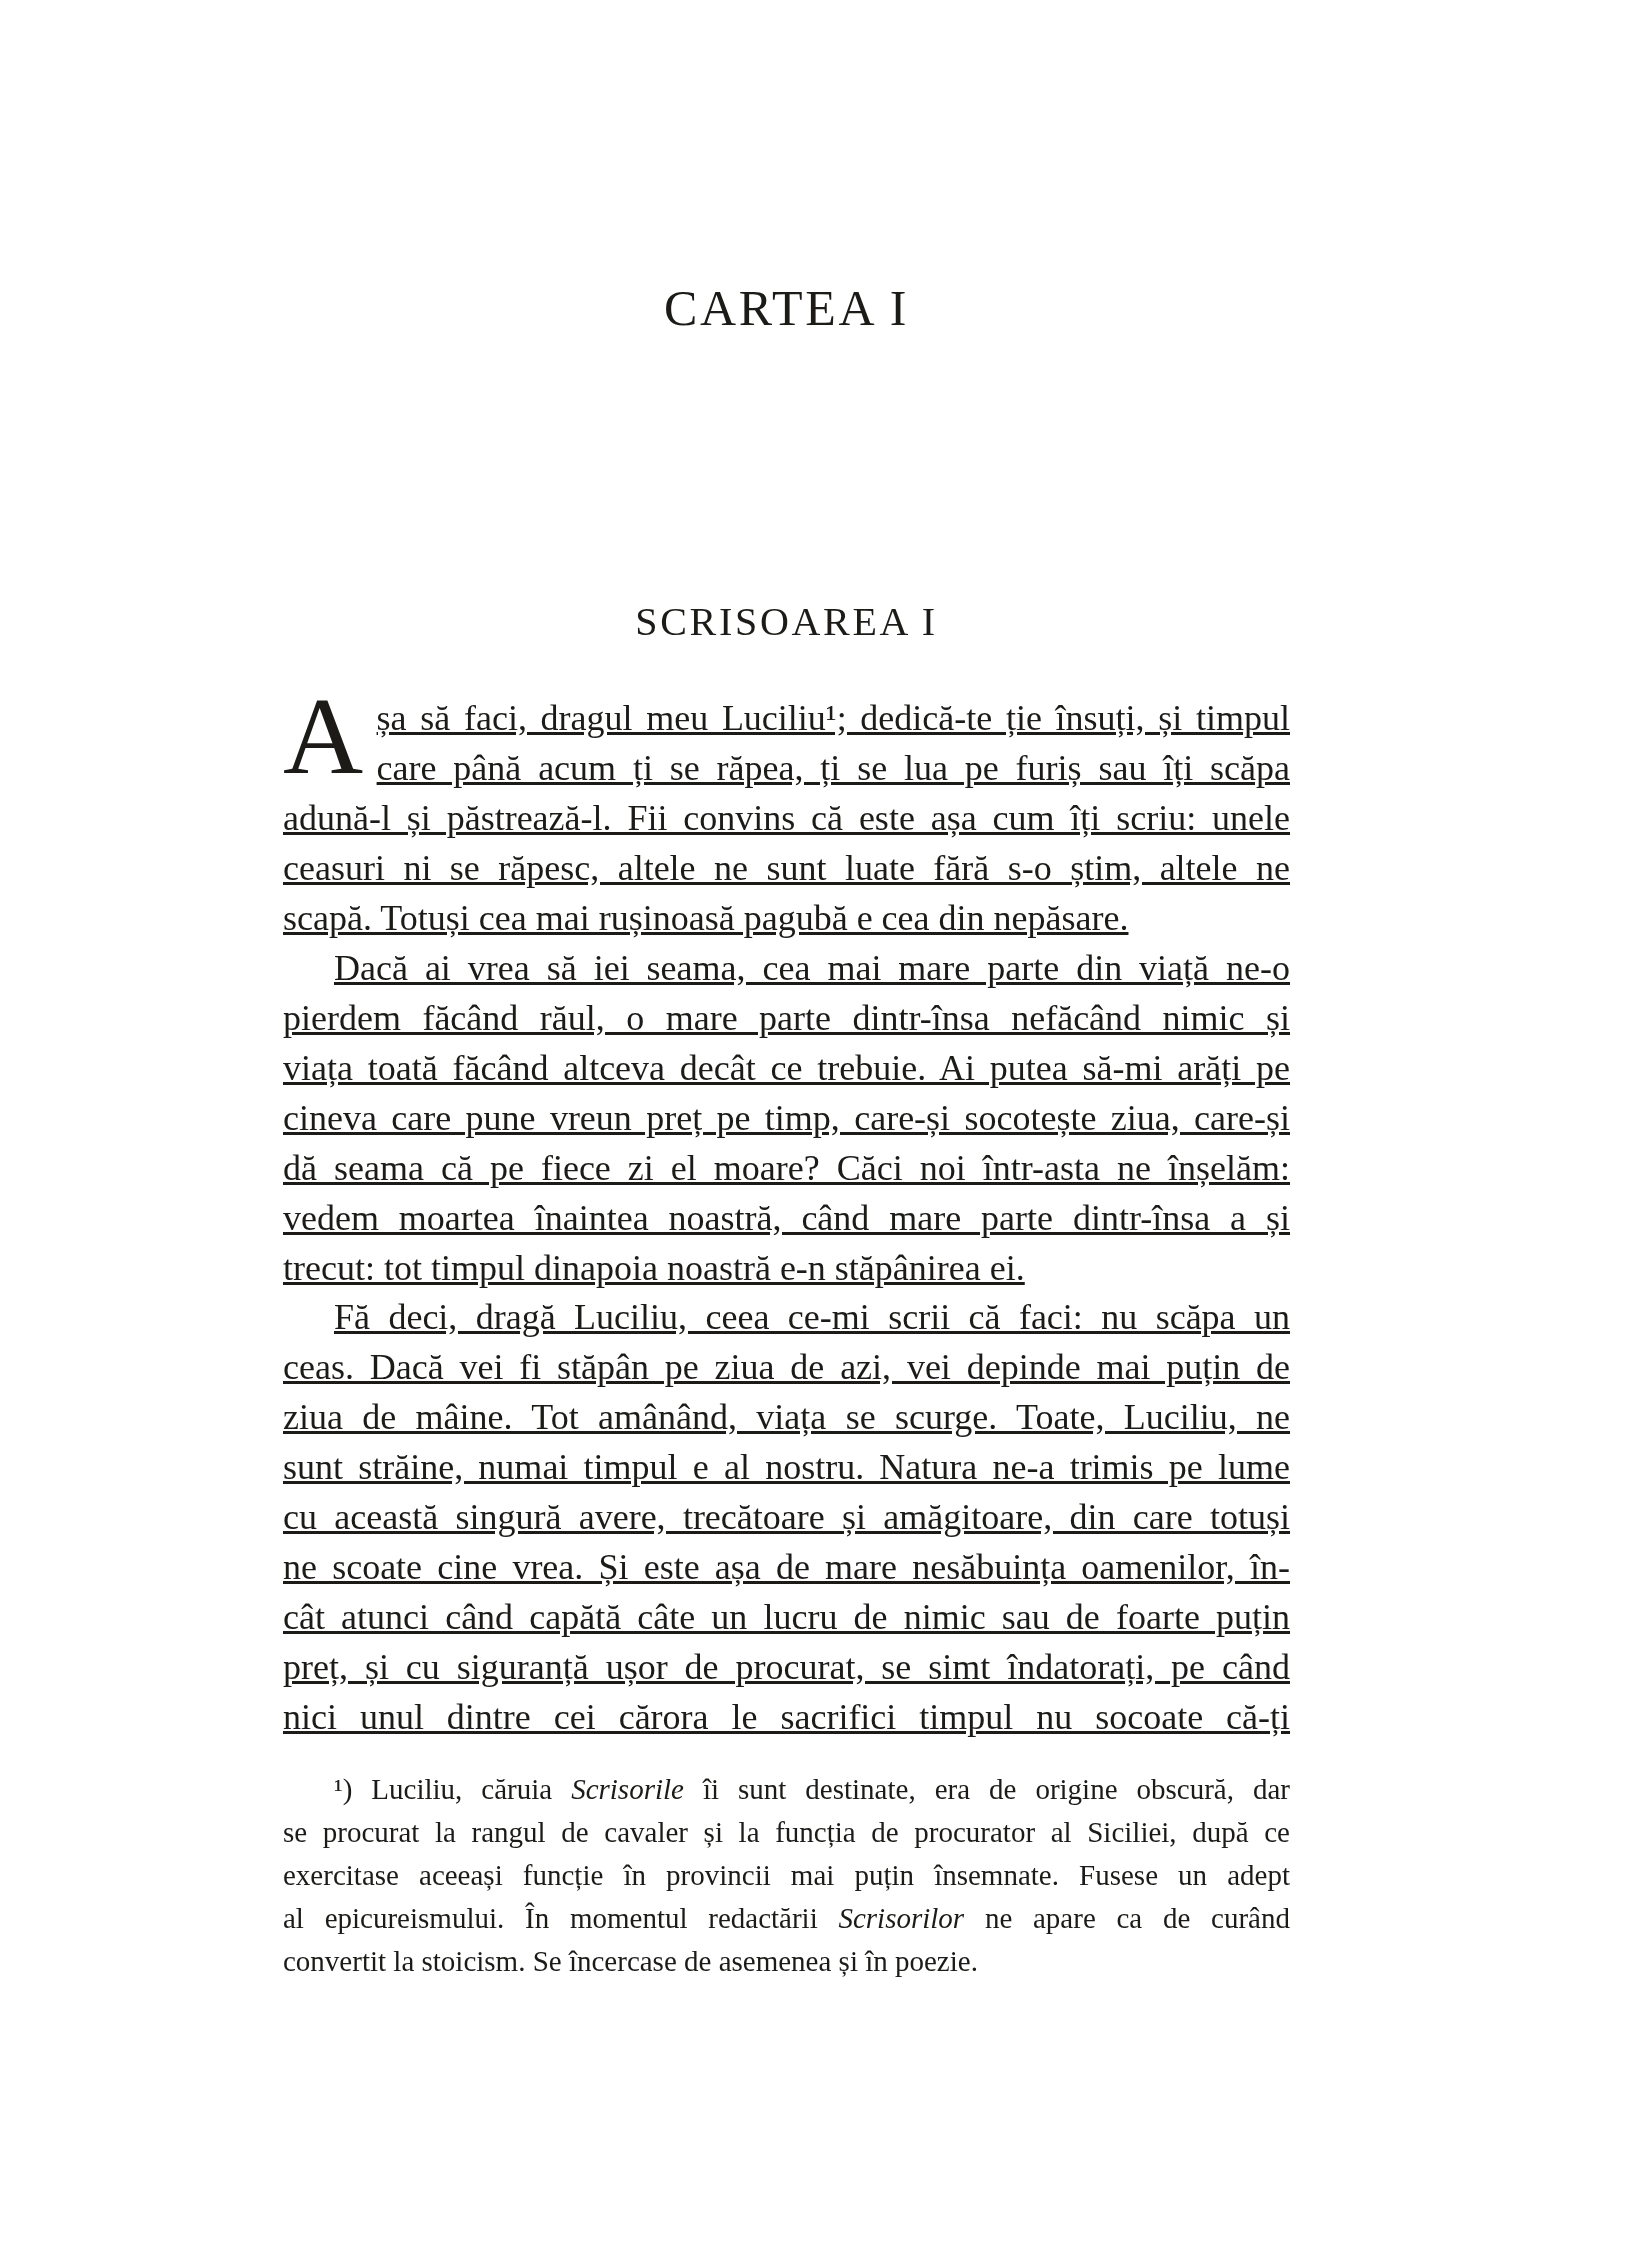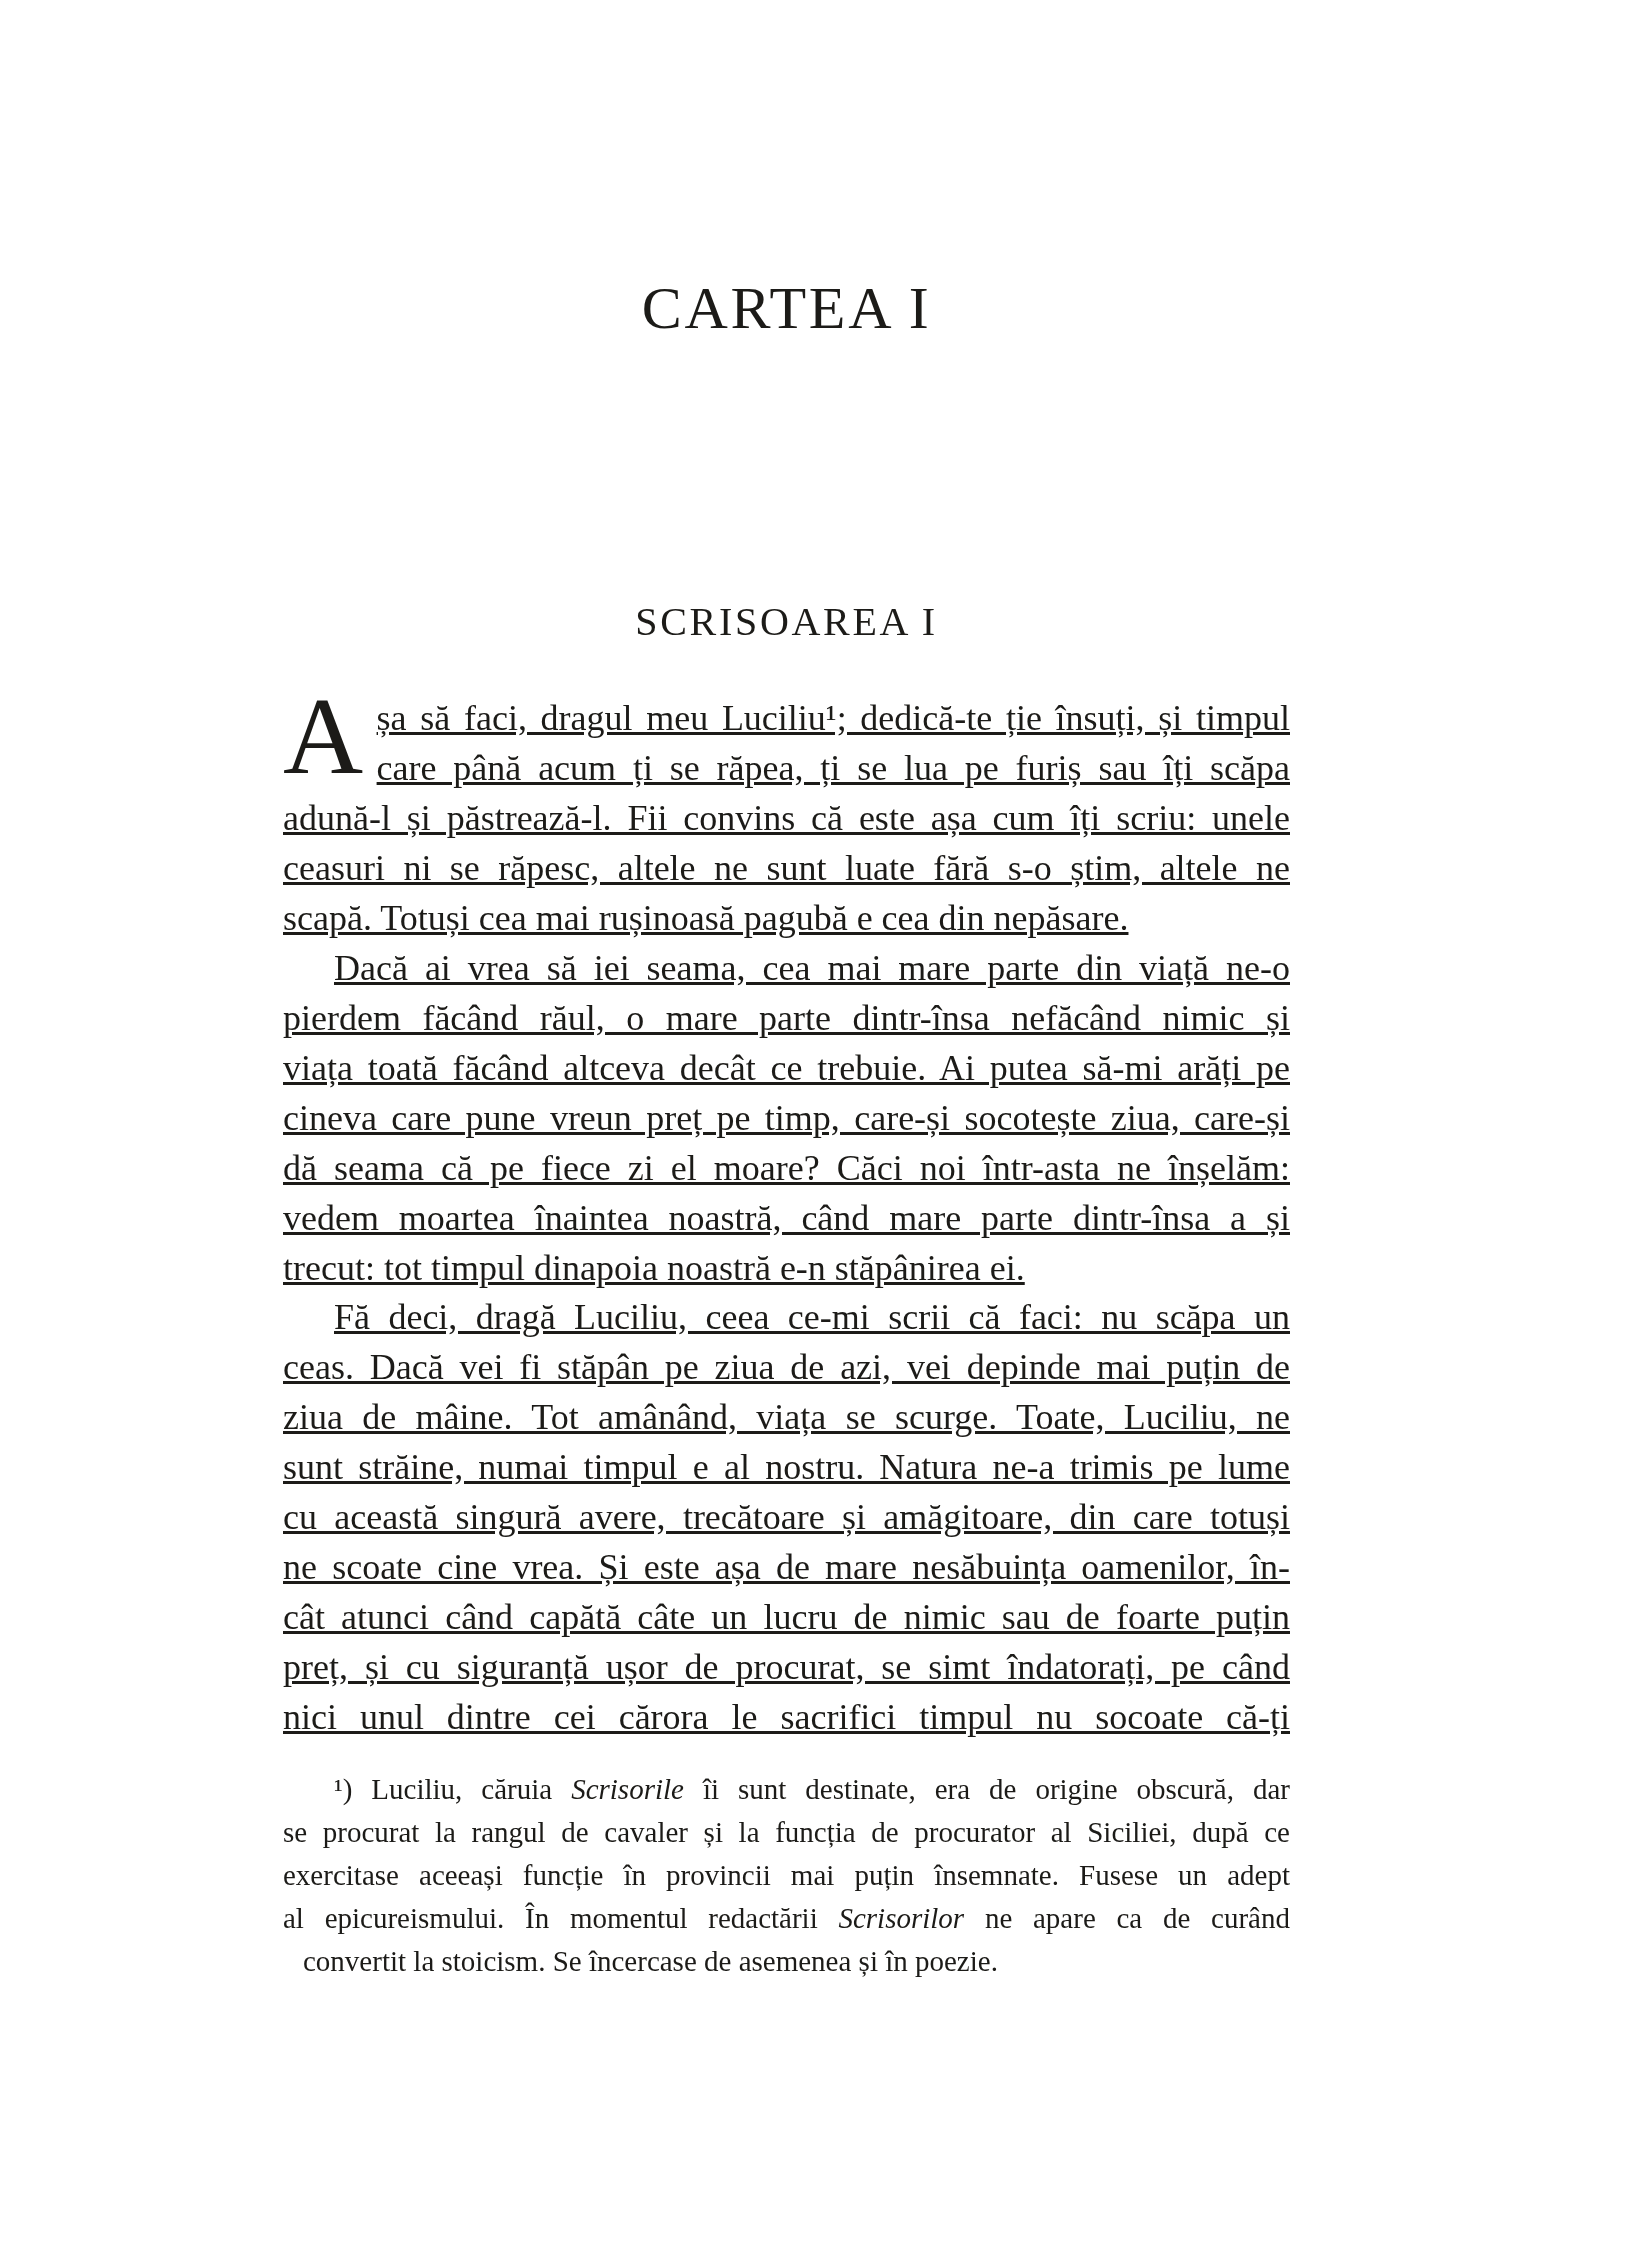--- a/index.html
+++ b/index.html
@@ -25,21 +25,21 @@
     left: 283px;
     top: 0;
     width: 1007px;
     height: 2263px;
   }
   .book-title {
     position: absolute;
     left: 0; top: 282px;
     width: 1007px;
     text-align: center;
-    font-size: 60px;
+    font-size: 50px;
     line-height: 53px;
     letter-spacing: 2.7px;
     white-space: nowrap;
   }
   .letter-heading {
     position: absolute;
     left: 0; top: 601px;
     width: 1007px;
     text-align: center;
     font-size: 40px;
@@ -80,21 +80,21 @@
     left: 0; top: 1768px;
     width: 1007px;
     font-size: 29px;
   }
   .fn-line {
     height: 43px;
     line-height: 43px;
     text-align: justify;
     text-align-last: justify;
   }
-  .fn-line.end { text-align-last: left; margin-left: 20px; }
+  .fn-line.end { text-align-last: left; }
   .fn-line.indent { text-indent: 51px; }
   .italic { font-style: italic; }
 </style>
 </head>
 <body>
 
 <div class="page">
   <div class="column">
 
     <div class="book-title">CARTEA I</div>

